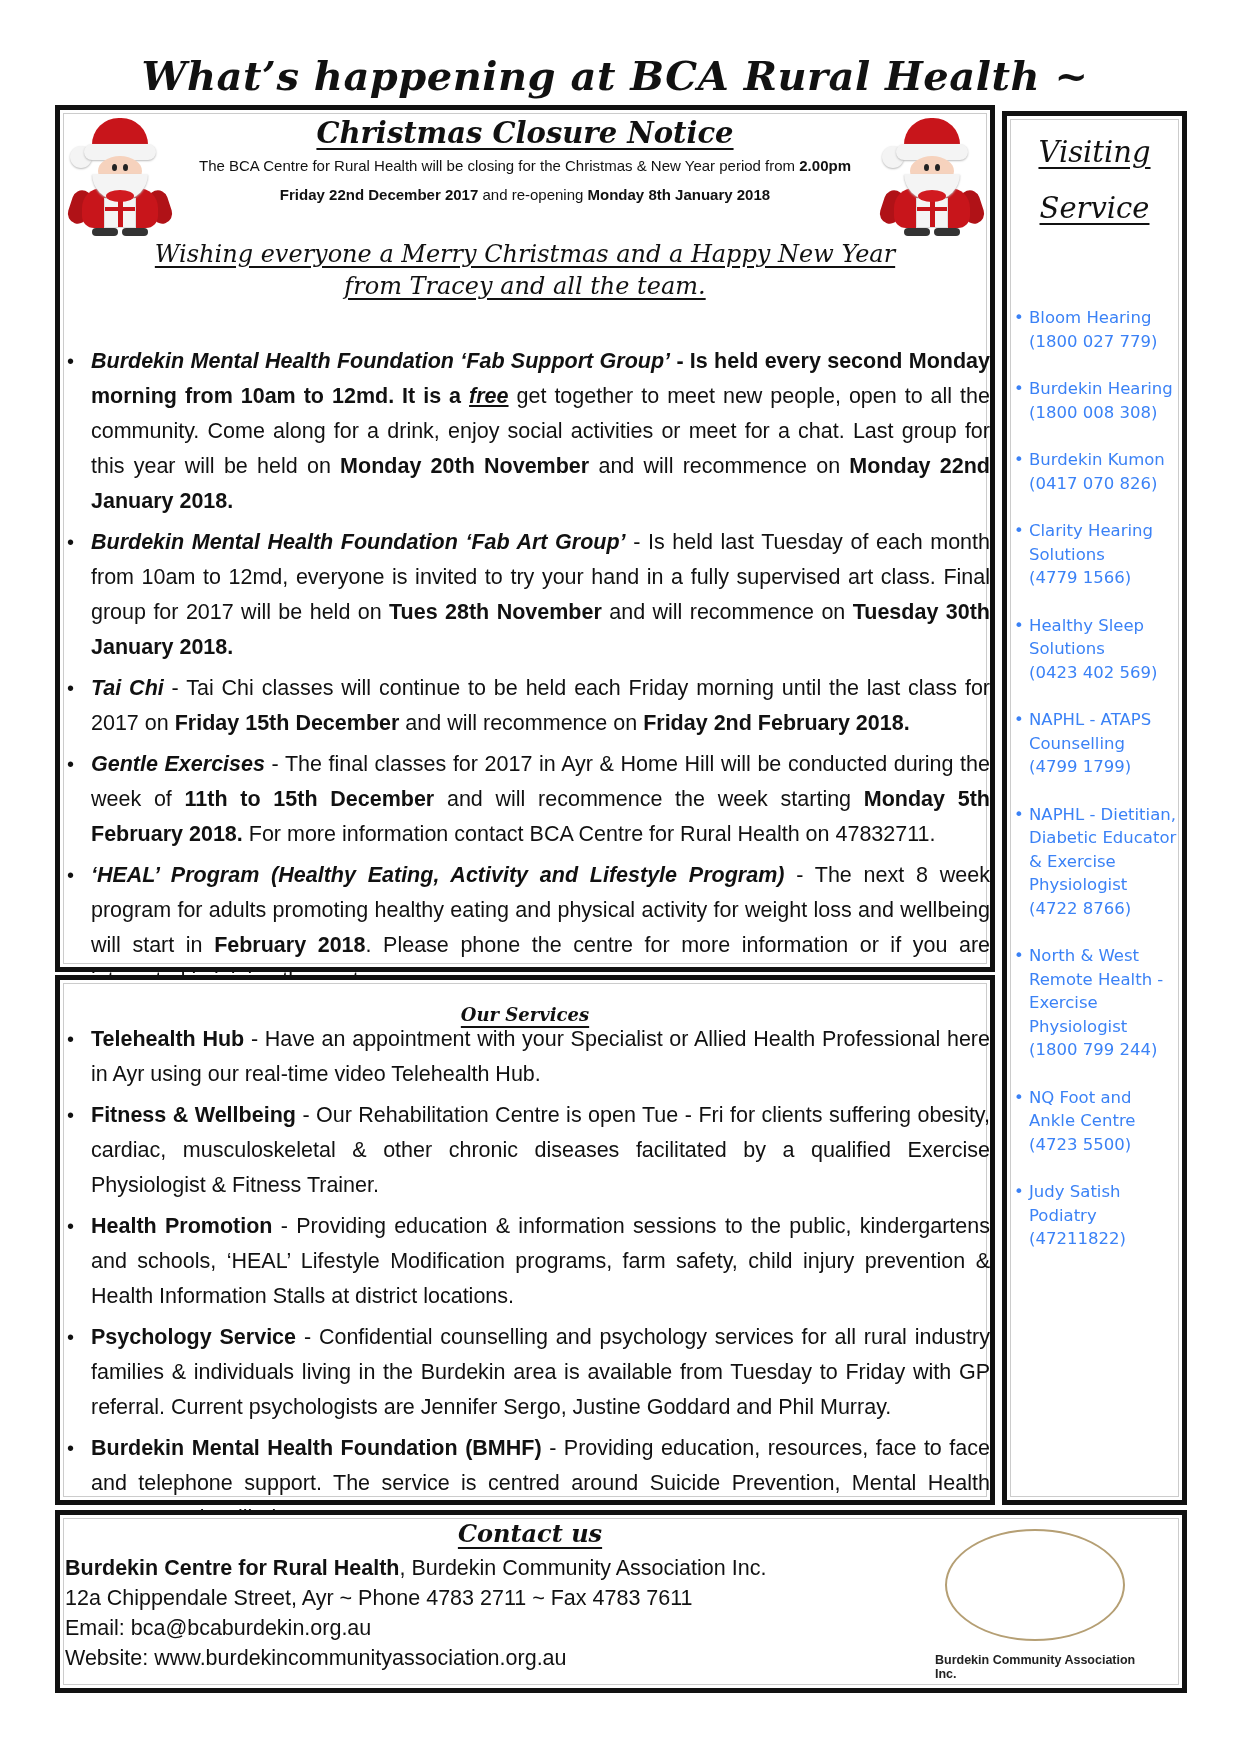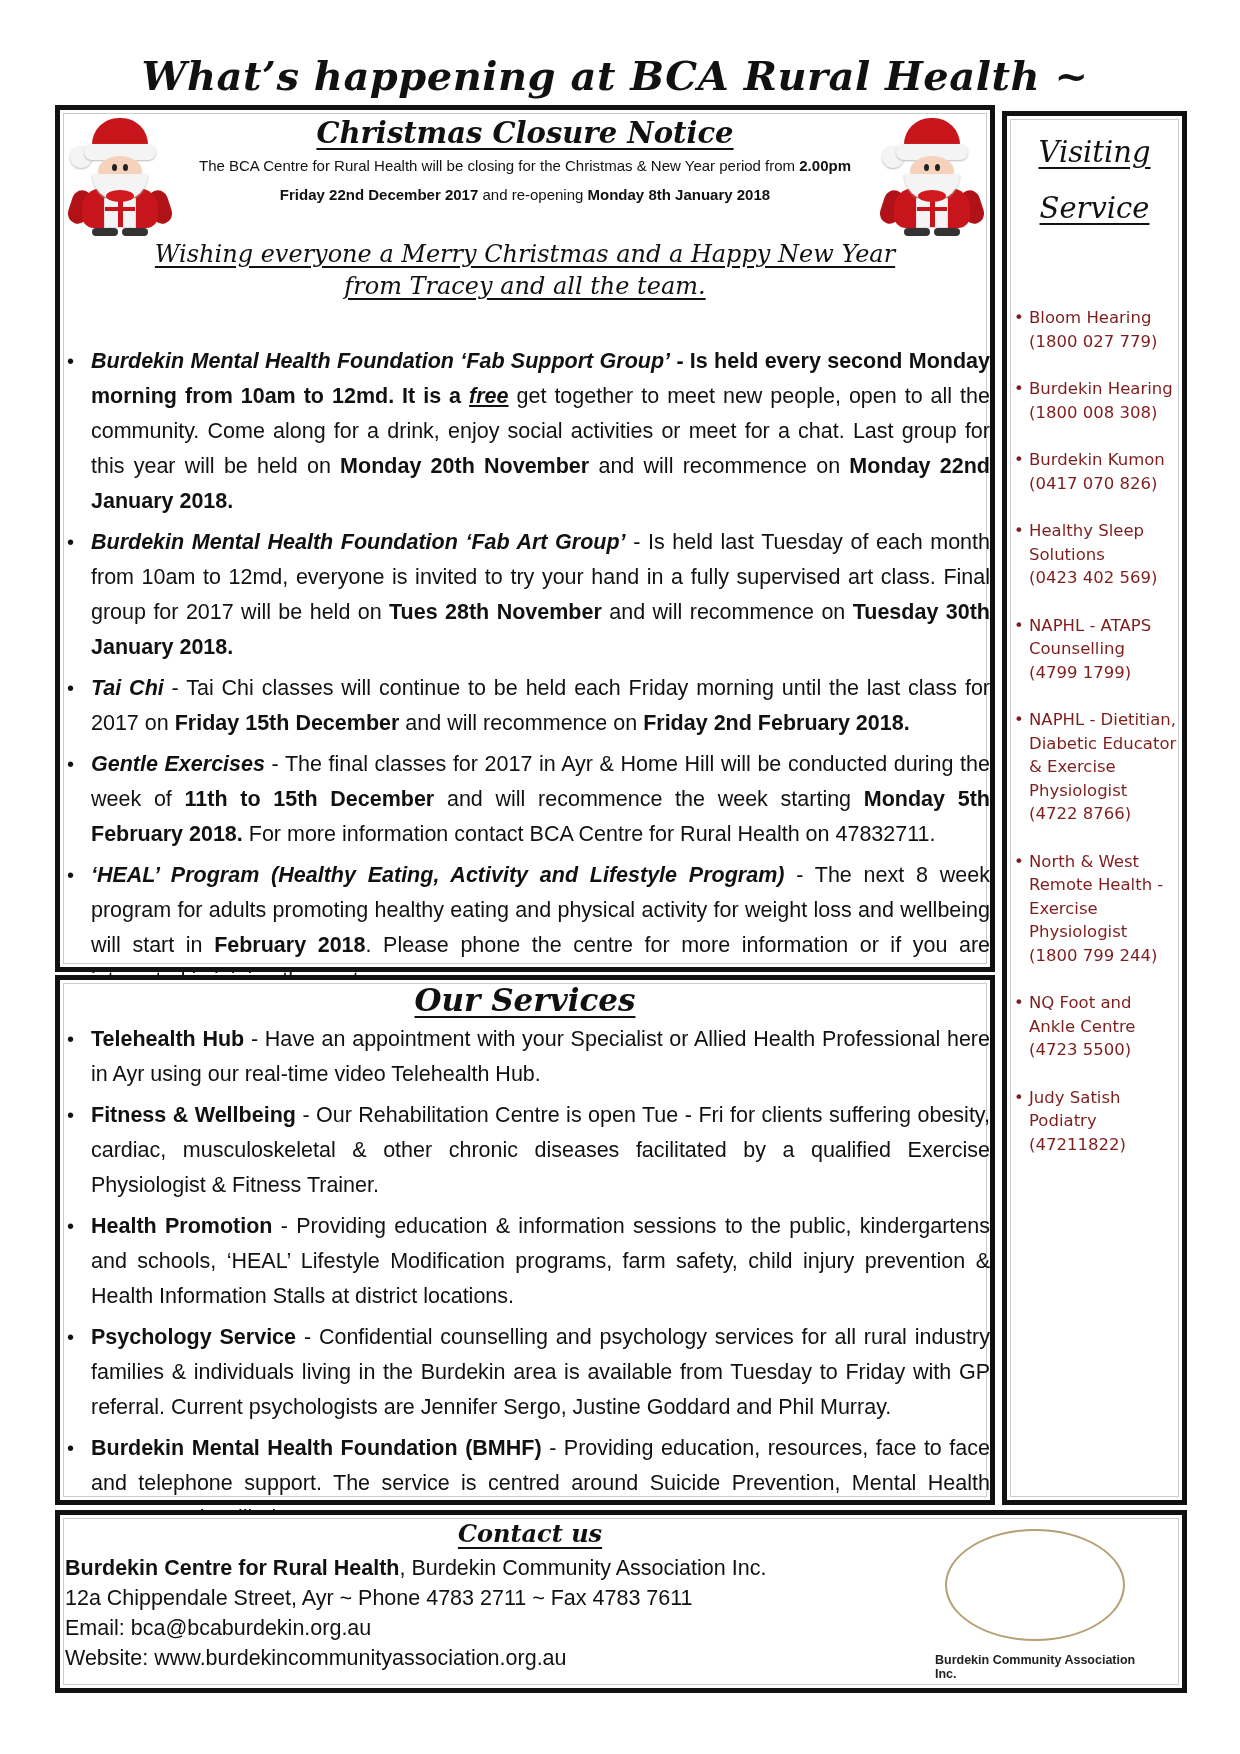--- a/index.html
+++ b/index.html
@@ -67,34 +67,34 @@
   }
   .bullets li::before {
     content: "\2022"; position: absolute; left: 2px; top: 0; font-size: 20px;
   }
   .bullets .label-i { font-style: italic; font-weight: bold; }
   .bullets .label-b { font-weight: bold; }
   .bullets b { font-weight: bold; }
   .bullets u { font-style: italic; font-weight: bold; }
 
   #events-list { position: absolute; left: 5px; width: 925px; top: 234px; }
-  #services-heading { position: absolute; left: 0; width: 930px; top: 2px; font-size: 31px; }
+  #services-heading { position: absolute; left: 0; width: 930px; top: 24px; font-size: 18px; }
   #services-list { position: absolute; left: 5px; width: 925px; top: 42px; }
   #services-list li { margin-bottom: 6px; }
 
   
   #sidebar-heading { position: absolute; left: 0; width: 175px; top: 8px; text-align: center; }
   #sidebar-heading div {
     font-size: 29px; line-height: 56px; text-decoration: underline;
     text-underline-offset: 5px;
   }
   #provider-list { position: absolute; left: 6px; width: 168px; top: 190px; list-style: none; }
   #provider-list li {
     position: relative; padding-left: 16px; font-family: "DejaVu Sans", sans-serif;
-    font-size: 16.5px; line-height: 23.5px; margin-bottom: 24px; color: #7f1d1d;
+    font-size: 16.5px; line-height: 23.5px; margin-bottom: 24px; color: #3b82f6;
   }
   #provider-list li::before { content: "\2022"; position: absolute; left: 1px; top: 0; }
   #provider-list .pname, #provider-list .pphone { display: block; }
 
   
   #contact-heading { position: absolute; left: 0; width: 940px; top: 4px; font-size: 24px; }
   #contact-lines { position: absolute; left: 5px; top: 38px; font-size: 21.5px; line-height: 30px; }
   #contact-lines b { font-weight: bold; }
   #bca-logo { position: absolute; left: 875px; top: 14px; width: 230px; height: 150px; }
   #bca-logo .oval {
@@ -193,20 +193,24 @@
       </li>
     <li>
         <span class="pname">Burdekin Hearing</span>
         <span class="pphone">(1800 008 308)</span>
       </li>
     <li>
         <span class="pname">Burdekin Kumon</span>
         <span class="pphone">(0417 070 826)</span>
       </li>
     <li>
+        <span class="pname">Clarity Hearing Solutions</span>
+        <span class="pphone">(4779 1566)</span>
+      </li>
+    <li>
         <span class="pname">Healthy Sleep Solutions</span>
         <span class="pphone">(0423 402 569)</span>
       </li>
     <li>
         <span class="pname">NAPHL - ATAPS Counselling</span>
         <span class="pphone">(4799 1799)</span>
       </li>
     <li>
         <span class="pname">NAPHL - Dietitian, Diabetic Educator &amp; Exercise Physiologist</span>
         <span class="pphone">(4722 8766)</span>

